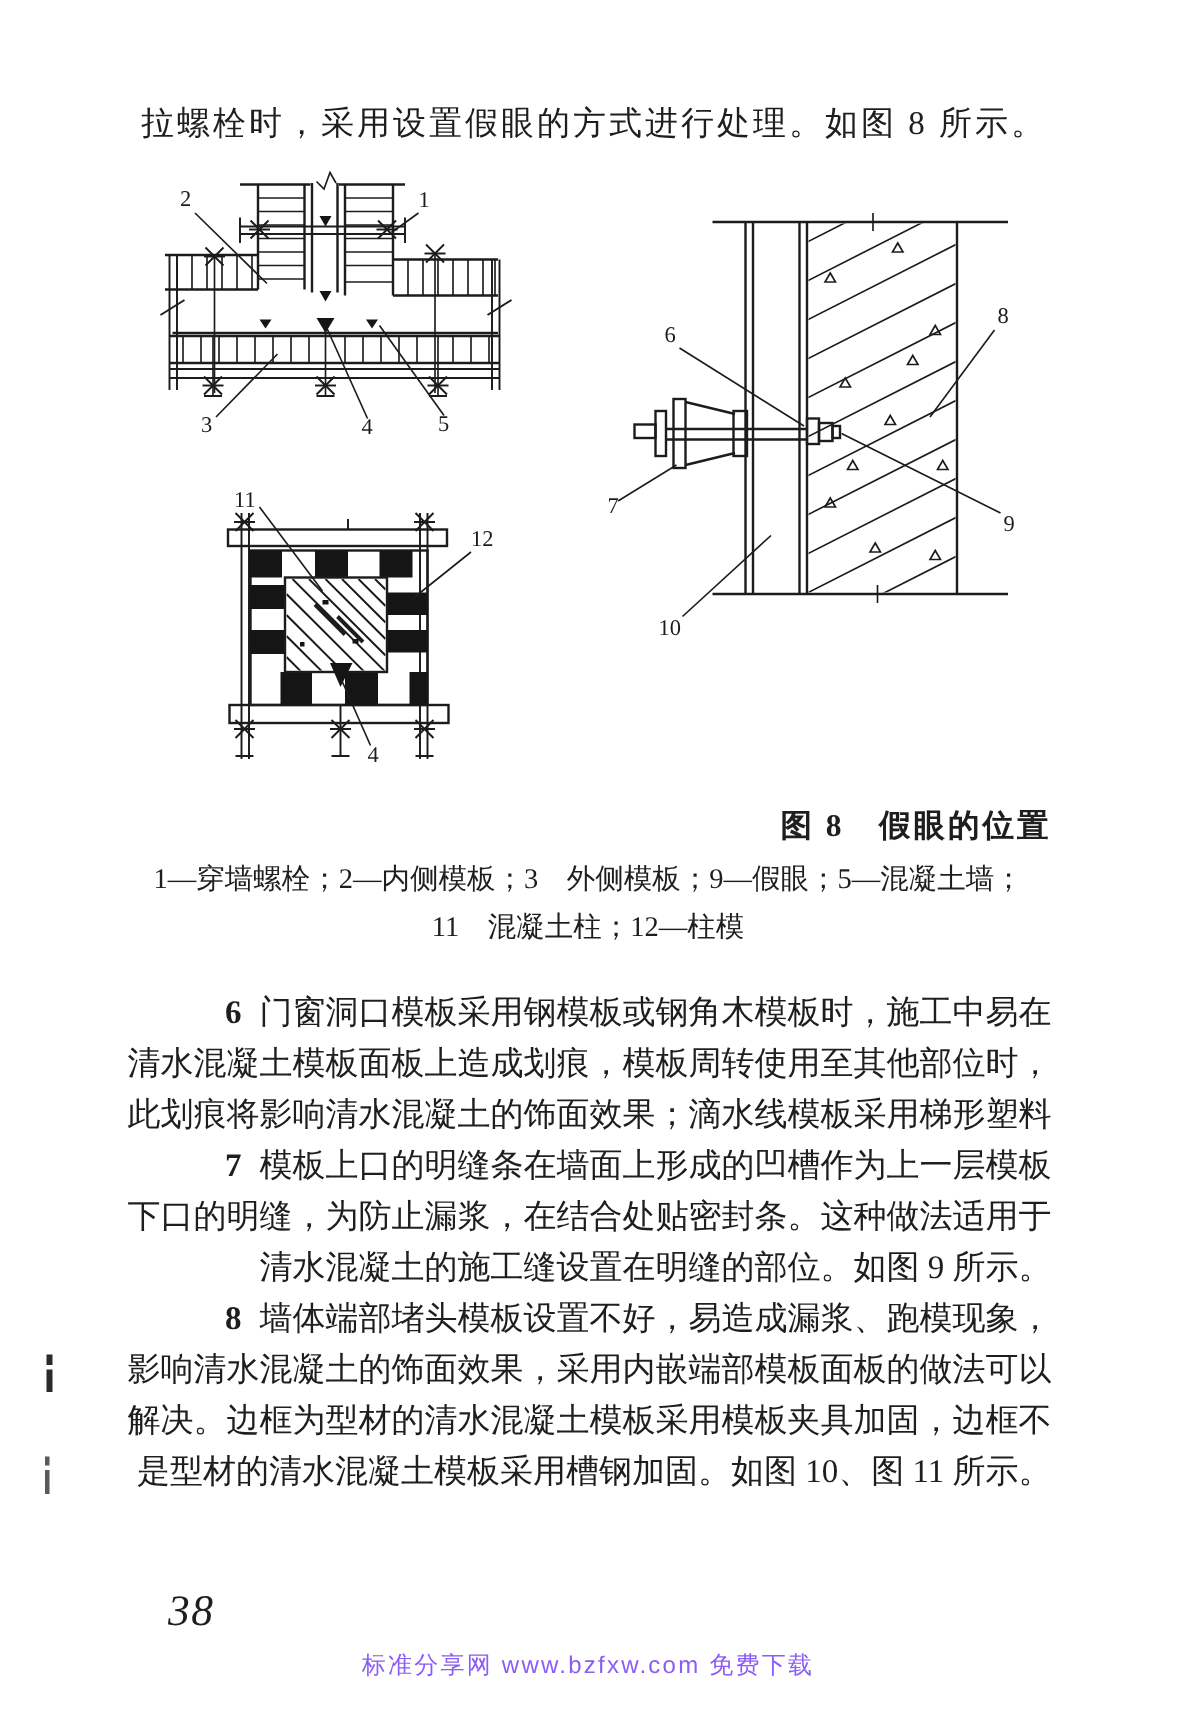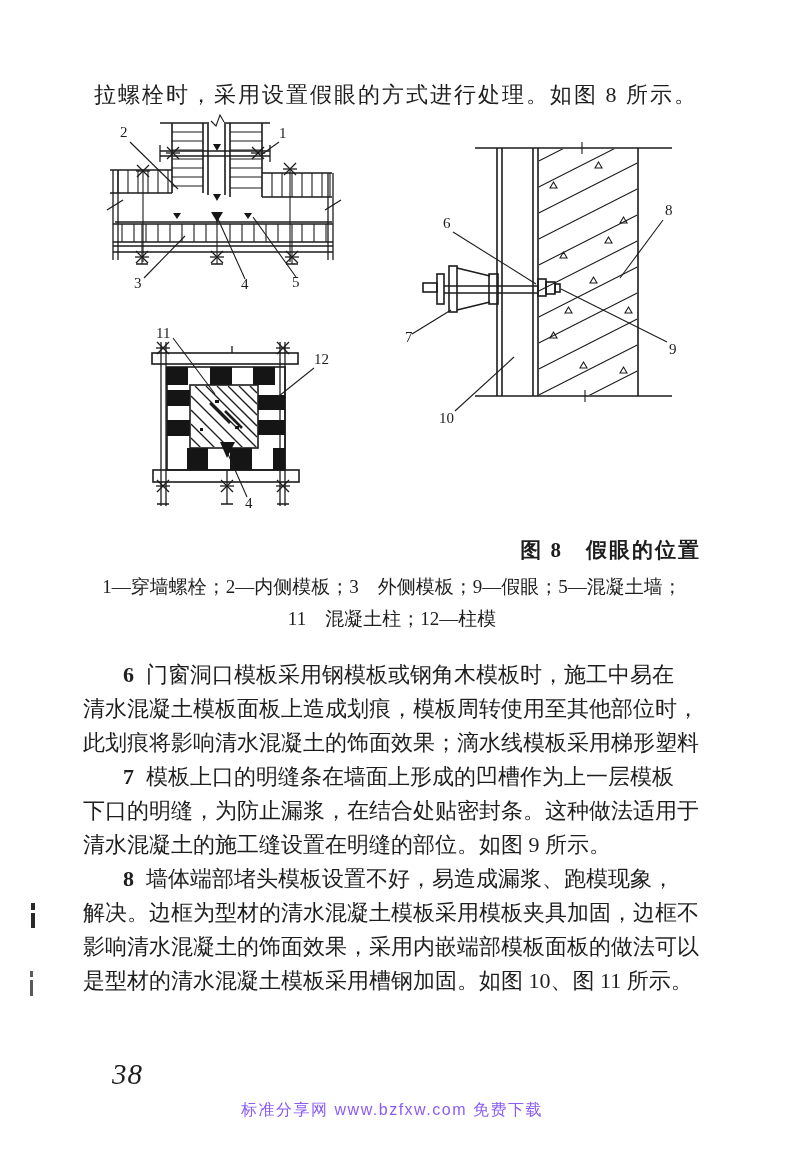--- a/index.html
+++ b/index.html
@@ -2,25 +2,25 @@
 <html><head>
 <meta charset="utf-8">
 <style>
   html,body{margin:0;padding:0;background:#ffffff;}
   .page{
     position:relative;width:800px;height:1157px;background:#fff;
     font-family:"Liberation Serif","DejaVu Serif",serif;
     color:#1e1e1e;overflow:hidden;
   }
   .abs{position:absolute;}
-  .intro{left:94px;top:80px;width:640px;font-size:22px;letter-spacing:2px;white-space:nowrap;}
+  .intro{left:94px;top:67px;width:640px;font-size:22px;letter-spacing:2px;white-space:nowrap;}
   .caption{left:83px;top:536px;width:618px;text-align:right;font-size:21px;font-weight:bold;letter-spacing:2px;}
   .legend{left:83px;top:571px;width:618px;text-align:center;font-size:19px;line-height:31.5px;}
   .body-text{left:83px;top:658px;width:618px;font-size:22px;line-height:34px;}
-  .pline{height:34px;white-space:nowrap;overflow:visible;}
+  .pline{height:34px;white-space:nowrap;overflow:visible;text-align:right;}
   .pline.first{padding-left:40px;}
   .pnum{font-weight:bold;margin-right:12px;}
   .pagenum{left:112px;top:1026px;font-size:29px;font-style:italic;letter-spacing:1px;margin-top:32px;}
   .watermark{left:83px;top:1100px;width:618px;text-align:center;font-size:16px;
     color:#8b5cf6;letter-spacing:1.5px;font-family:"Liberation Sans",sans-serif;}
   .mark{position:absolute;background:#2a2a2a;}
   .mark.light{background:#5a5a5a;}
   svg{position:absolute;overflow:visible;}
   svg text{font-family:"Liberation Serif","DejaVu Serif",serif;font-size:15px;fill:#1c1c1c;}
   .ln{stroke:#1c1c1c;stroke-width:1.6;fill:none;}
@@ -240,22 +240,22 @@
     <div class="pline">清水混凝土模板面板上造成划痕，模板周转使用至其他部位时，</div>
     <div class="pline">此划痕将影响清水混凝土的饰面效果；滴水线模板采用梯形塑料</div>
     <div class="pline first">
       <span class="pnum">7</span><span>模板上口的明缝条在墙面上形成的凹槽作为上一层模板</span>
     </div>
     <div class="pline">下口的明缝，为防止漏浆，在结合处贴密封条。这种做法适用于</div>
     <div class="pline">清水混凝土的施工缝设置在明缝的部位。如图 9 所示。</div>
     <div class="pline first">
       <span class="pnum">8</span><span>墙体端部堵头模板设置不好，易造成漏浆、跑模现象，</span>
     </div>
+    <div class="pline">影响清水混凝土的饰面效果，采用内嵌端部模板面板的做法可以</div>
     <div class="pline">解决。边框为型材的清水混凝土模板采用模板夹具加固，边框不</div>
-    <div class="pline">影响清水混凝土的饰面效果，采用内嵌端部模板面板的做法可以</div>
     <div class="pline">是型材的清水混凝土模板采用槽钢加固。如图 10、图 11 所示。</div>
   </div>
 
   <div class="abs pagenum">38</div>
 
   <div class="abs watermark">标准分享网 www.bzfxw.com 免费下载</div>
 
   <div class="mark" style="left:31px;top:903px;width:4px;height:7px;"></div>
   <div class="mark" style="left:31px;top:913px;width:4px;height:15px;"></div>
   <div class="mark light" style="left:30px;top:971px;width:3px;height:6px;"></div>

